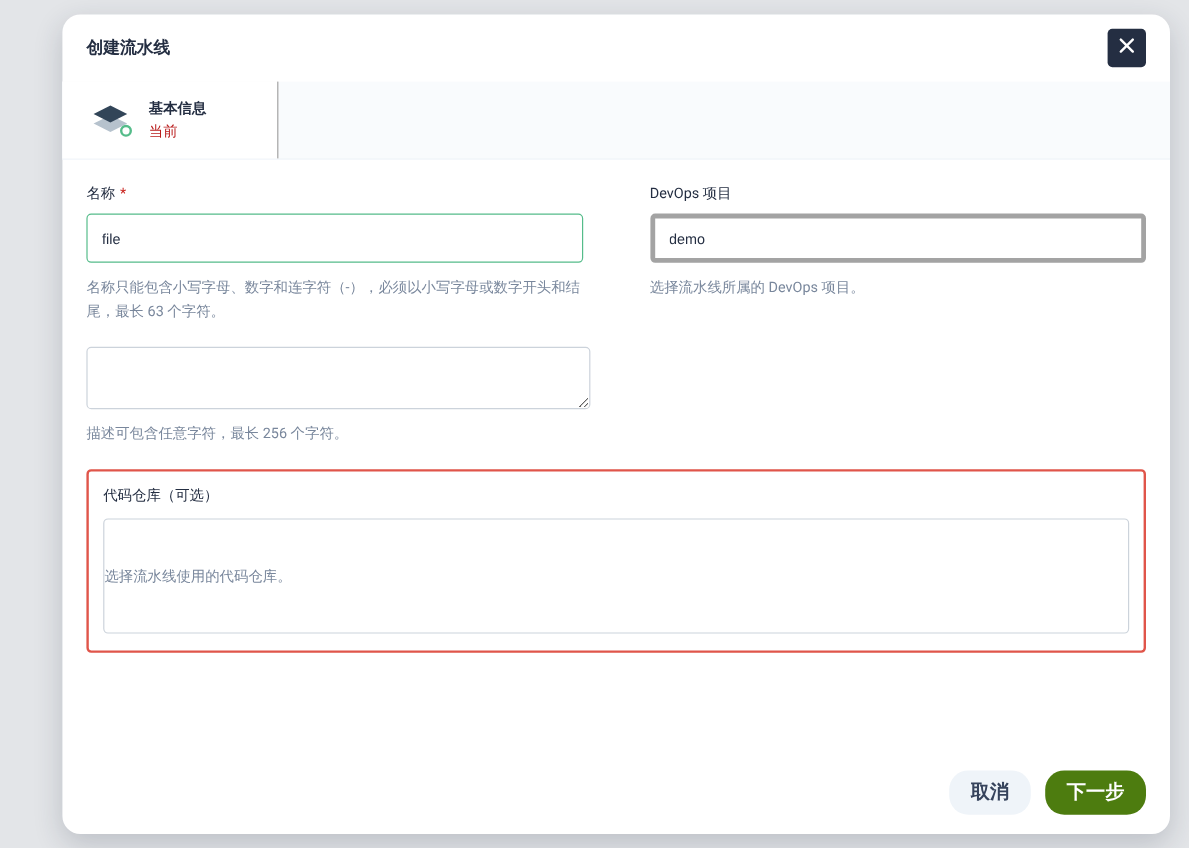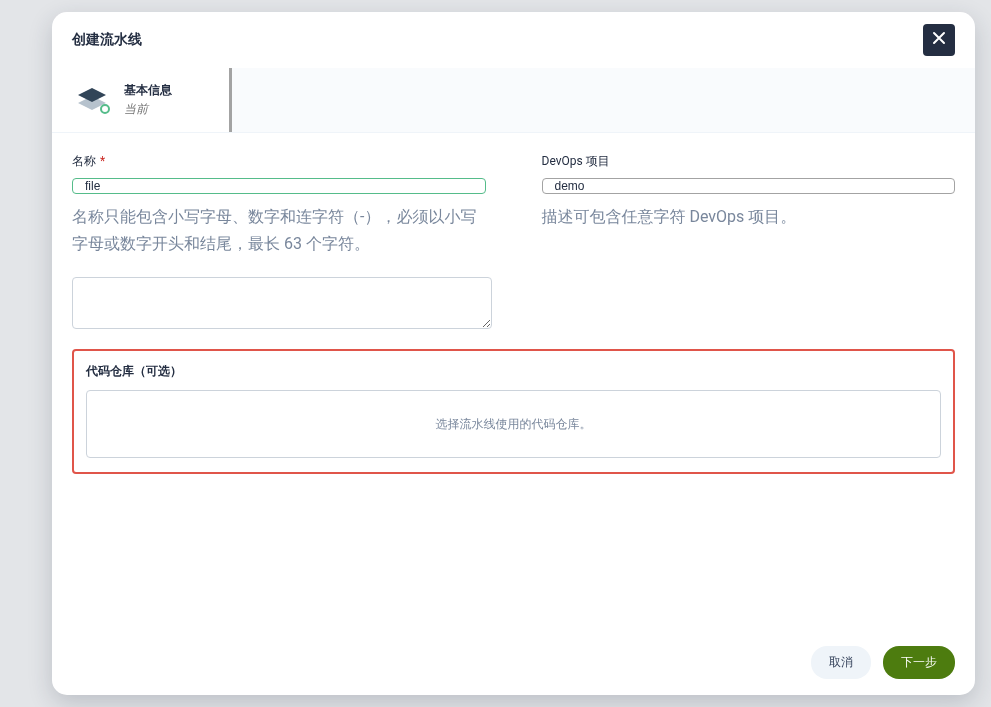--- a/index.html
+++ b/index.html
@@ -65,21 +65,21 @@
       background: #f9fbfd;
       border-bottom: 1px solid #eff4f9;
       padding: 0;
     }
     .tab {
       display: flex;
       align-items: flex-end;
       padding: 14px 20px;
       gap: 12px;
       cursor: pointer;
-      border-right: 3px solid #a3a3a3;
+      border-right: 1px solid #a3a3a3;
       min-width: 180px;
     }
     .tab.active {
       background: #fff;
     }
     .tab-icon {
       position: relative;
       width: 40px;
       height: 36px;
       display: flex;
@@ -90,23 +90,22 @@
       display: flex;
       flex-direction: column;
     }
     .tab-title {
       font-size: 12px;
       font-weight: 600;
       color: #242e42;
     }
     .tab-subtitle {
       font-size: 12px;
-      color: #737373;
+      color: #b91c1c;
       margin-top: 2px;
-      font-style: italic;
     }
     .modal-body {
       padding: 20px;
       flex: 1;
       overflow-y: auto;
     }
     .form-row {
       display: flex;
       gap: 56px;
       margin-bottom: 20px;
@@ -121,85 +120,84 @@
       color: #242e42;
       margin-bottom: 8px;
       font-weight: 400;
     }
     .required {
       color: #ca2621;
       margin-left: 4px;
     }
     .form-input {
       width: 100%;
-      height: 16px;
+      height: 41px;
       padding: 6px 12px;
       border: 1px solid #55bc8a;
       border-radius: 4px;
       font-size: 12px;
       color: #242e42;
       outline: none;
       background: #fff;
     }
     .form-input.plain {
-      border: 1px solid #a3a3a3;
+      border: 4px solid #a3a3a3;
     }
     .form-textarea {
       width: 100%;
       height: 52px;
       padding: 6px 12px;
       border: 1px solid #ccd3db;
       border-radius: 4px;
       font-size: 12px;
       color: #242e42;
       outline: none;
       resize: vertical;
       font-family: inherit;
     }
     .form-hint {
-      font-size: 16px;
+      font-size: 12px;
       color: #79879c;
       margin-top: 10px;
       line-height: 1.67;
     }
     .repo-section {
       border: 2px solid #e0554a;
       border-radius: 4px;
       padding: 12px 12px 14px 12px;
       margin-top: 4px;
     }
     .repo-label {
       font-size: 12px;
       color: #242e42;
       margin-bottom: 10px;
-      font-weight: bold;
     }
     .repo-placeholder {
       border: 1px solid #ccd3db;
       border-radius: 4px;
-      height: 68px;
+      height: 96px;
       display: flex;
       align-items: center;
-      justify-content: center;
+      justify-content: flex-start;
       font-size: 12px;
       color: #79879c;
       cursor: pointer;
     }
     .modal-footer {
       padding: 16px 20px;
       display: flex;
       justify-content: flex-end;
       gap: 12px;
       border-top: none;
     }
     .btn {
       padding: 8px 18px;
       border-radius: 16px;
-      font-size: 12px;
-      font-weight: 400;
+      font-size: 16px;
+      font-weight: 700;
       cursor: pointer;
       border: none;
       outline: none;
     }
     .btn-default {
       background: #eff4f9;
       color: #36435c;
     }
     .btn-primary {
       background: #4d7c0f;
@@ -268,27 +266,28 @@
       <div class="form-group">
         <label class="form-label">
           <span>名称</span><span class="required">*</span>
         </label>
         <input type="text" class="form-input" value="file" style="">
         <div class="form-hint">名称只能包含小写字母、数字和连字符（-），必须以小写字母或数字开头和结尾，最长 63 个字符。</div>
       </div>
       <div class="form-group">
         <label class="form-label">DevOps 项目</label>
         <input type="text" class="form-input plain" value="demo" style="">
-        <div class="form-hint">描述可包含任意字符 DevOps 项目。</div>
+        <div class="form-hint">选择流水线所属的 DevOps 项目。</div>
       </div>
     </div>
 
     <div class="form-row">
       <div class="form-group" style="flex:0 0 calc(50% - 22px);">
         <textarea class="form-textarea" style=""></textarea>
+        <div class="form-hint">描述可包含任意字符，最长 256 个字符。</div>
       </div>
     </div>
 
     <div class="repo-section">
       <div class="repo-label">代码仓库（可选）</div>
       <div class="repo-placeholder">
         <span>选择流水线使用的代码仓库。</span>
       </div>
     </div>
   </div>

